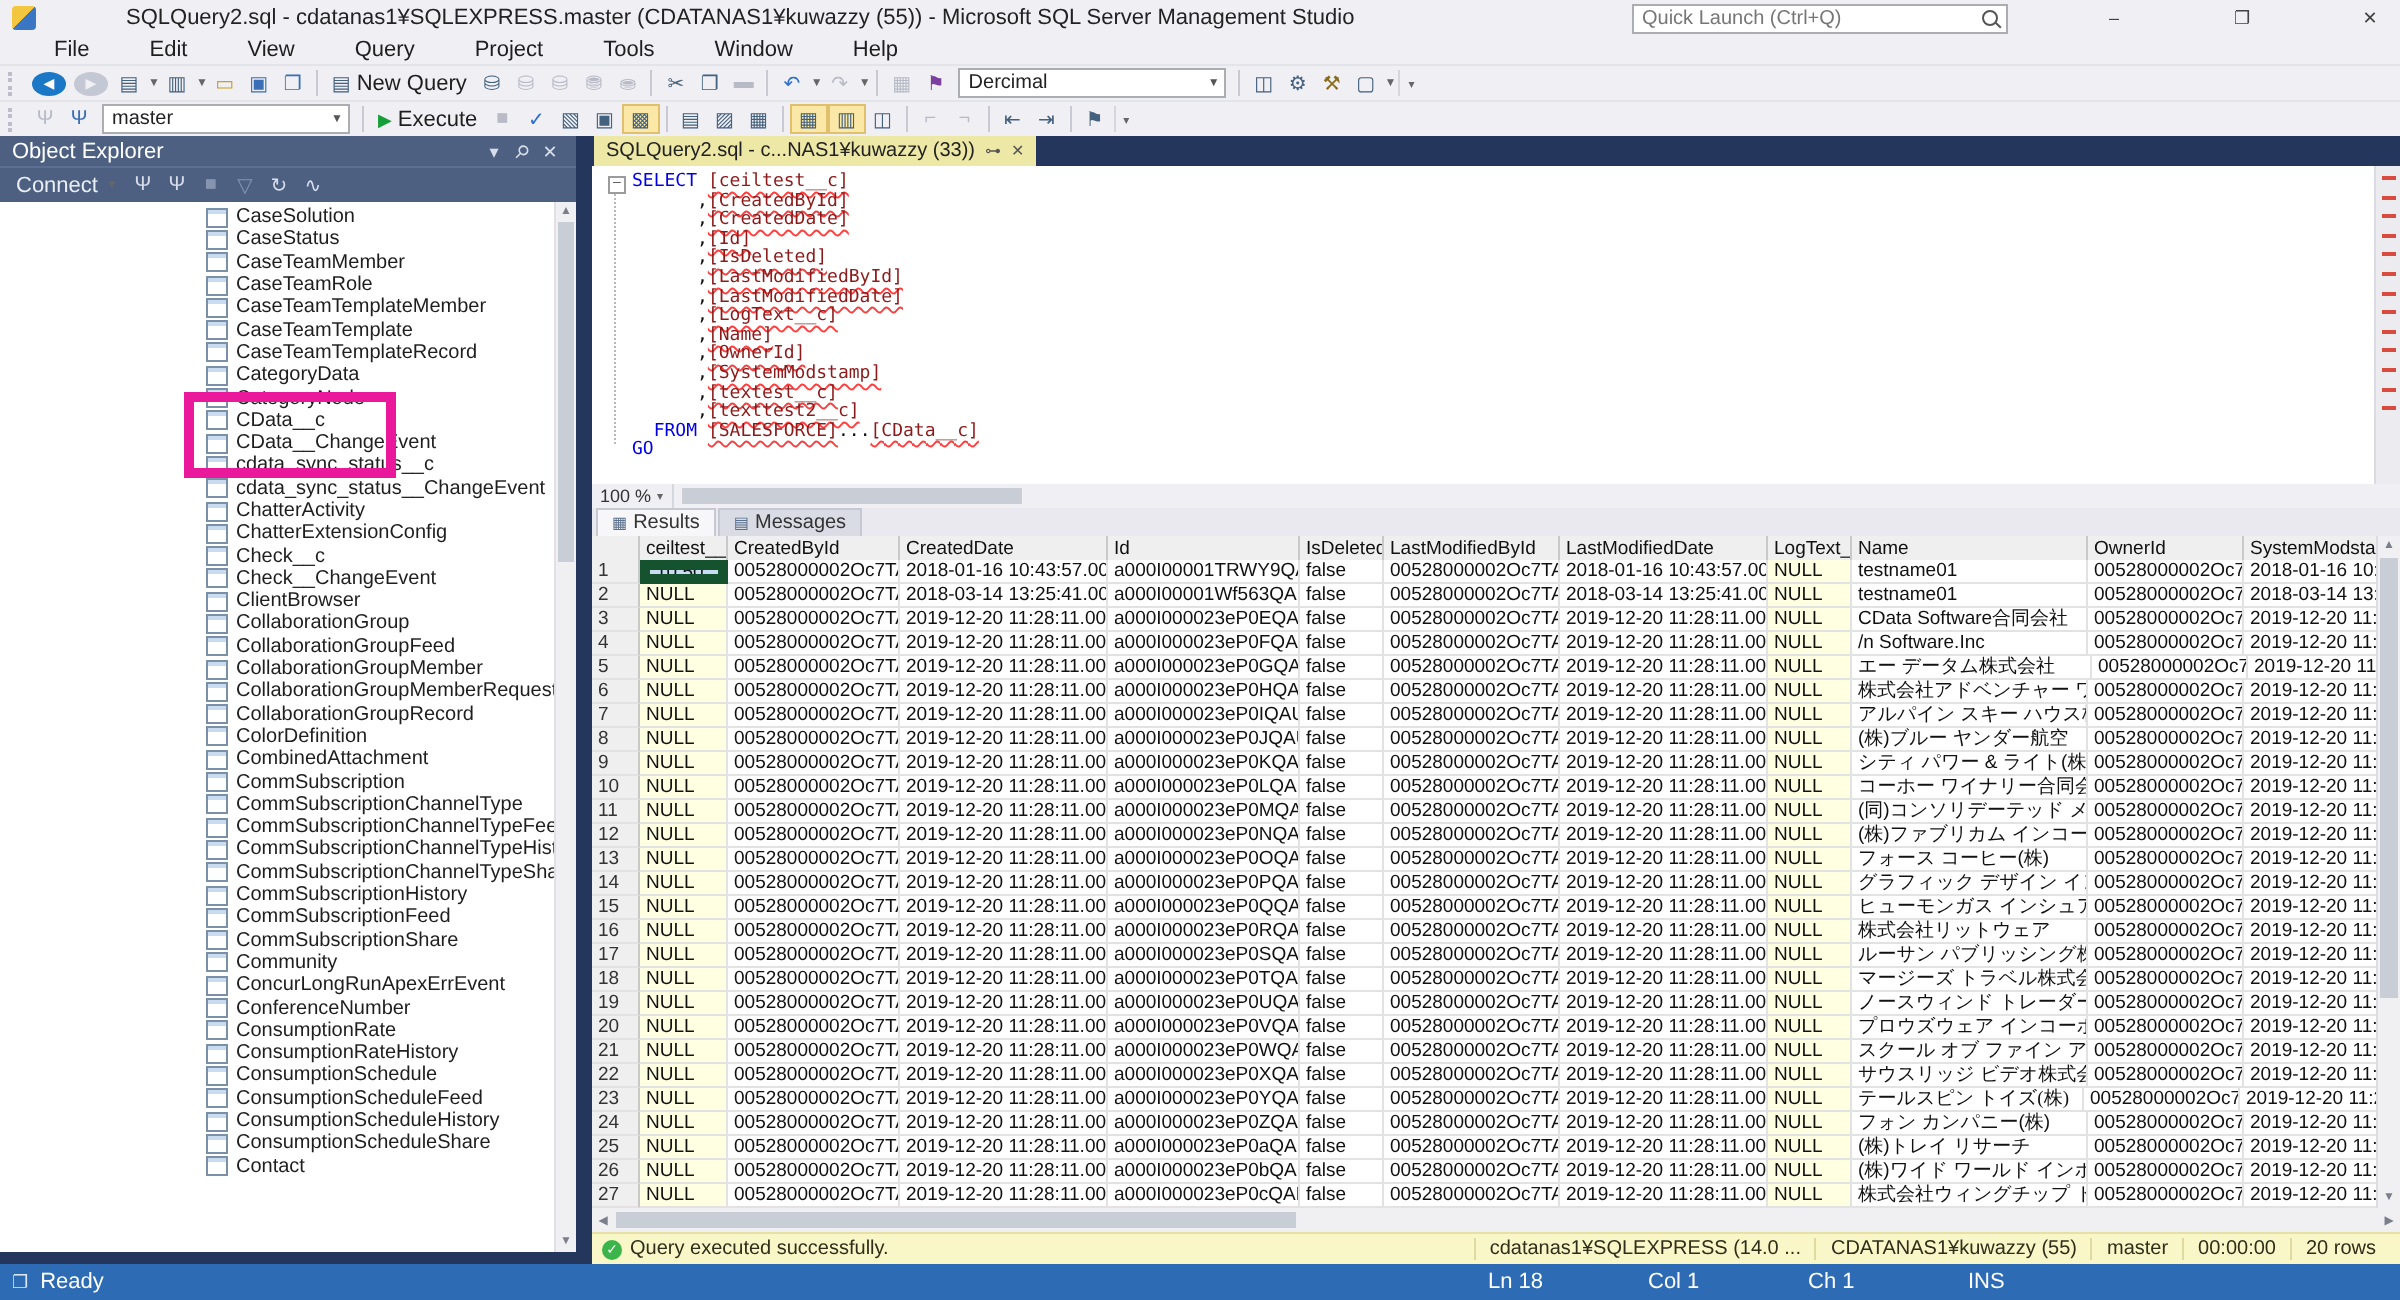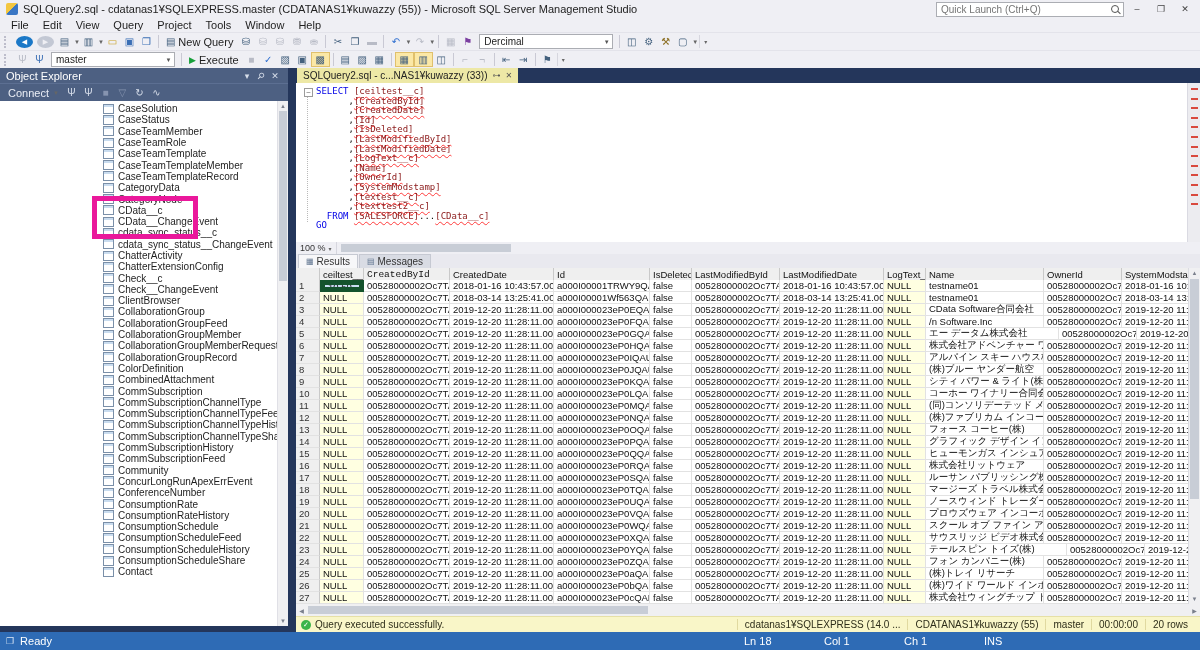--- a/index.html
+++ b/index.html
@@ -1,32 +1,32 @@
 <!DOCTYPE html>
 <html><head>
 <meta charset="utf-8">
 <style>
   html,body{margin:0;padding:0;background:#888;}
   .app{width:1200px;height:650px;position:relative;overflow:hidden;display:flex;flex-direction:column;
        font-family:"Liberation Sans",sans-serif;background:#24365B;-webkit-font-smoothing:antialiased;}
 
   
-  .titlebar{height:18px;background:#EFEFF4;display:flex;align-items:center;padding:0 4px;font-size:11px;color:#222;flex:none;}
+  .titlebar{height:18px;background:#EFEFF4;display:flex;align-items:center;padding:0 4px;font-size:11px;color:#222;flex:none;gap:40px;}
   .appicon{width:12px;height:12px;margin:0 5px 0 2px;border-radius:2px;
            background:linear-gradient(135deg,#F3C63F 0 48%,#3A76C4 48% 100%);flex:none;}
   .title-text{white-space:nowrap;overflow:hidden;}
   .ql{margin-left:auto;width:178px;height:13px;background:#fff;border:1px solid #ABADB3;display:flex;align-items:center;
       padding:0 4px;font-size:10px;color:#767676;}
   .ql .ph{flex:1;white-space:nowrap;overflow:hidden;}
   .mag{width:6px;height:6px;border:1px solid #555;border-radius:50%;position:relative;flex:none;}
   .mag::after{content:"";position:absolute;width:4px;height:1px;background:#555;transform:rotate(45deg);right:-3px;bottom:-1px;}
   .winbtn{width:22px;height:16px;display:flex;align-items:center;justify-content:center;font-size:9px;color:#444;margin-left:2px;}
 
   .menubar{height:14px;background:#EFEFF4;display:flex;align-items:center;font-size:11px;color:#1E1E1E;padding-left:4px;flex:none;}
-  .menu-item{padding:0 7px;height:100%;display:flex;align-items:center;}
+  .menu-item{padding:0 7px;height:100%;display:flex;align-items:center;margin-left:16px;}
 
   .tb{height:17px;background:#EFEFF4;display:flex;align-items:center;font-size:11px;flex:none;border-top:1px solid #E3E3EA;padding-left:2px;}
   .grip{width:5px;height:12px;border-left:2px dotted #BDBDCB;margin:0 3px 0 2px;flex:none;}
   .sep{width:1px;height:13px;background:#C9C9D4;margin:0 3px;flex:none;}
   .ticon{min-width:15px;height:15px;display:flex;align-items:center;justify-content:center;font-size:10px;color:#44617E;flex:none;padding:0 1px;}
   .ticon.dis{color:#B8BBC6;}
   .ticon.pressed{background:#FBE8A6;border:1px solid #E0C06C;height:13px;}
   .circle{width:12px;height:12px;border-radius:50%;background:#1B78C7;color:#fff;font-size:7px;display:flex;align-items:center;justify-content:center;margin:0 2px;flex:none;}
   .circle.gray{background:#C3C8D4;color:#EFEFF4;}
   .dd{font-size:6px;color:#666;margin-left:1px;}
@@ -259,28 +259,28 @@
           <div class="tree-item">
             <span class="tbl-ico"></span>
             <span>CaseTeamMember</span>
           </div>
           <div class="tree-item">
             <span class="tbl-ico"></span>
             <span>CaseTeamRole</span>
           </div>
           <div class="tree-item">
             <span class="tbl-ico"></span>
+            <span>CaseTeamTemplateMember</span>
+          </div>
+          <div class="tree-item">
+            <span class="tbl-ico"></span>
             <span>CaseTeamTemplate</span>
           </div>
           <div class="tree-item">
             <span class="tbl-ico"></span>
-            <span>CaseTeamTemplateMember</span>
-          </div>
-          <div class="tree-item">
-            <span class="tbl-ico"></span>
             <span>CaseTeamTemplateRecord</span>
           </div>
           <div class="tree-item">
             <span class="tbl-ico"></span>
             <span>CategoryData</span>
           </div>
           <div class="tree-item">
             <span class="tbl-ico"></span>
             <span>CategoryNode</span>
           </div>
@@ -368,20 +368,24 @@
             <span class="tbl-ico"></span>
             <span>CommSubscriptionChannelTypeShare</span>
           </div>
           <div class="tree-item">
             <span class="tbl-ico"></span>
             <span>CommSubscriptionHistory</span>
           </div>
           <div class="tree-item">
             <span class="tbl-ico"></span>
             <span>CommSubscriptionFeed</span>
+          </div>
+          <div class="tree-item">
+            <span class="tbl-ico"></span>
+            <span>CommSubscriptionShare</span>
           </div>
           <div class="tree-item">
             <span class="tbl-ico"></span>
             <span>Community</span>
           </div>
           <div class="tree-item">
             <span class="tbl-ico"></span>
             <span>ConcurLongRunApexErrEvent</span>
           </div>
           <div class="tree-item">
@@ -478,21 +482,21 @@
             <span class="gi">▤</span>
             <span>Messages</span>
           </div>
         </div>
 
       <div class="grid-wrap">
         <div class="grid" id="grid">
             <div class="grow hdr">
               <div class="cell rownum" style="width: 24px;"></div>
               <div class="cell" style="width: 44px;">ceiltest__c</div>
-              <div class="cell" style="width: 86px; font-family: Liberation Mono, monospace;">CreatedById</div>
+              <div class="cell" style="width: 86px;">CreatedById</div>
               <div class="cell" style="width: 104px;">CreatedDate</div>
               <div class="cell" style="width: 96px;">Id</div>
               <div class="cell" style="width: 42px;">IsDeleted</div>
               <div class="cell" style="width: 88px;">LastModifiedById</div>
               <div class="cell" style="width: 104px;">LastModifiedDate</div>
               <div class="cell" style="width: 42px;">LogText__c</div>
               <div class="cell" style="width: 118px;">Name</div>
               <div class="cell" style="width: 78px;">OwnerId</div>
               <div class="cell" style="width: 110px;">SystemModstamp</div>
             </div>
@@ -555,21 +559,21 @@
             <div class="grow">
               <div class="cell rownum" style="width: 24px;">5</div>
               <div class="cell nullc" style="width: 44px;">NULL</div>
               <div class="cell" style="width: 86px;">00528000002Oc7TA...</div>
               <div class="cell" style="width: 104px;">2019-12-20 11:28:11.0000000</div>
               <div class="cell" style="width: 96px;">a000I000023eP0GQAU</div>
               <div class="cell" style="width: 42px;">false</div>
               <div class="cell" style="width: 88px;">00528000002Oc7TA...</div>
               <div class="cell" style="width: 104px;">2019-12-20 11:28:11.0000000</div>
               <div class="cell nullc" style="width: 42px;">NULL</div>
-              <div class="cell" style="width: 133px;">エー データム株式会社</div>
+              <div class="cell" style="width: 120px;">エー データム株式会社</div>
               <div class="cell" style="width: 78px;">00528000002Oc7TA...</div>
               <div class="cell" style="width: 110px;">2019-12-20 11:28:11.0000000</div>
             </div>
             <div class="grow">
               <div class="cell rownum" style="width: 24px;">6</div>
               <div class="cell nullc" style="width: 44px;">NULL</div>
               <div class="cell" style="width: 86px;">00528000002Oc7TA...</div>
               <div class="cell" style="width: 104px;">2019-12-20 11:28:11.0000000</div>
               <div class="cell" style="width: 96px;">a000I000023eP0HQAU</div>
               <div class="cell" style="width: 42px;">false</div>
@@ -807,21 +811,21 @@
             <div class="grow">
               <div class="cell rownum" style="width: 24px;">23</div>
               <div class="cell nullc" style="width: 44px;">NULL</div>
               <div class="cell" style="width: 86px;">00528000002Oc7TA...</div>
               <div class="cell" style="width: 104px;">2019-12-20 11:28:11.0000000</div>
               <div class="cell" style="width: 96px;">a000I000023eP0YQAU</div>
               <div class="cell" style="width: 42px;">false</div>
               <div class="cell" style="width: 88px;">00528000002Oc7TA...</div>
               <div class="cell" style="width: 104px;">2019-12-20 11:28:11.0000000</div>
               <div class="cell nullc" style="width: 42px;">NULL</div>
-              <div class="cell" style="width: 141px;">テールスピン トイズ(株)</div>
+              <div class="cell" style="width: 116px; font-family: Liberation Serif, serif;">テールスピン トイズ(株)</div>
               <div class="cell" style="width: 78px;">00528000002Oc7TA...</div>
               <div class="cell" style="width: 110px;">2019-12-20 11:28:11.0000000</div>
             </div>
             <div class="grow">
               <div class="cell rownum" style="width: 24px;">24</div>
               <div class="cell nullc" style="width: 44px;">NULL</div>
               <div class="cell" style="width: 86px;">00528000002Oc7TA...</div>
               <div class="cell" style="width: 104px;">2019-12-20 11:28:11.0000000</div>
               <div class="cell" style="width: 96px;">a000I000023eP0ZQAU</div>
               <div class="cell" style="width: 42px;">false</div>

